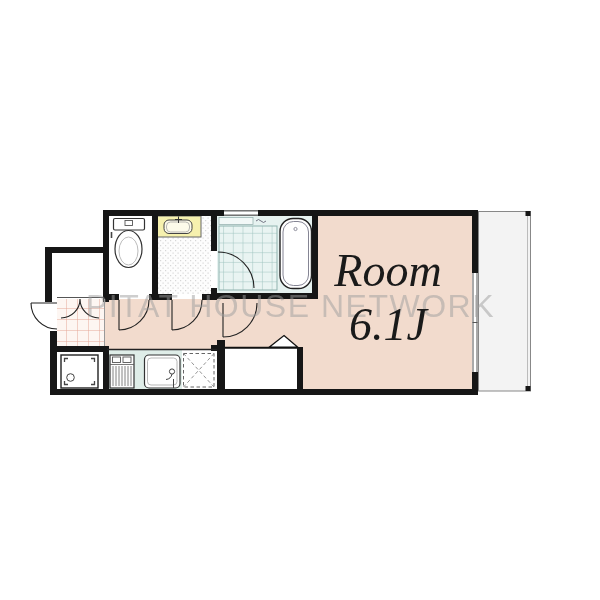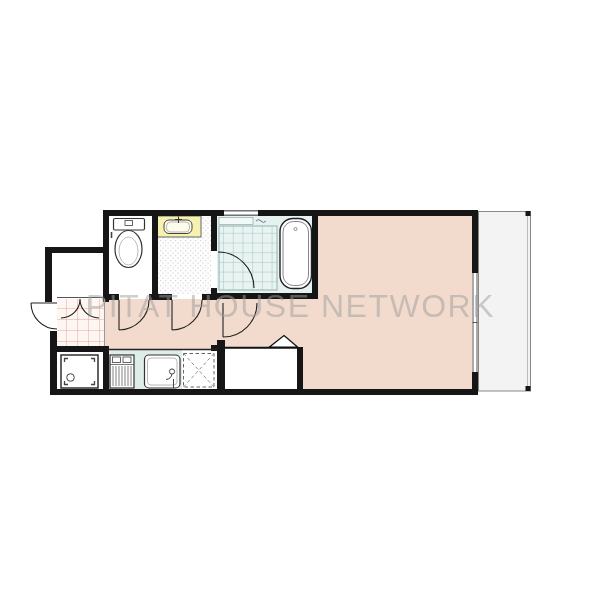--- a/index.html
+++ b/index.html
@@ -159,14 +159,18 @@
     <g>
       <rect x="478.5" y="211.5" width="52" height="179.5" fill="#f3f3f3" stroke="#888" stroke-width="1"></rect>
       <path d="M527.5,211.5 V391" stroke="#bbb" stroke-width="1" fill="none"></path>
       <rect x="525.5" y="211" width="5" height="5" fill="#161616"></rect>
       <rect x="525.5" y="386" width="5" height="5" fill="#161616"></rect>
     </g>
   </svg>
 
   <div class="watermark">PITAT HOUSE NETWORK</div>
 
+  <div class="room-label">
+    <div class="l1">Room</div>
+    <div class="l2">6.1J</div>
+  </div>
 
 </div>
 
 </body></html>

